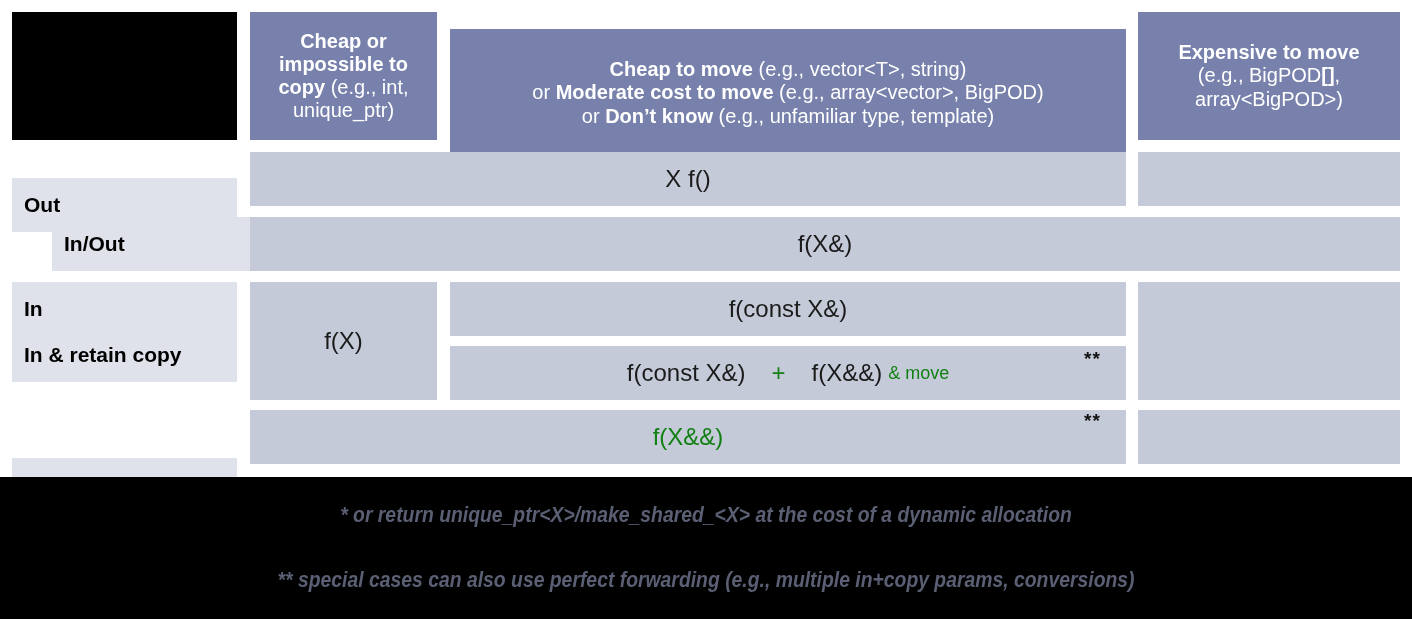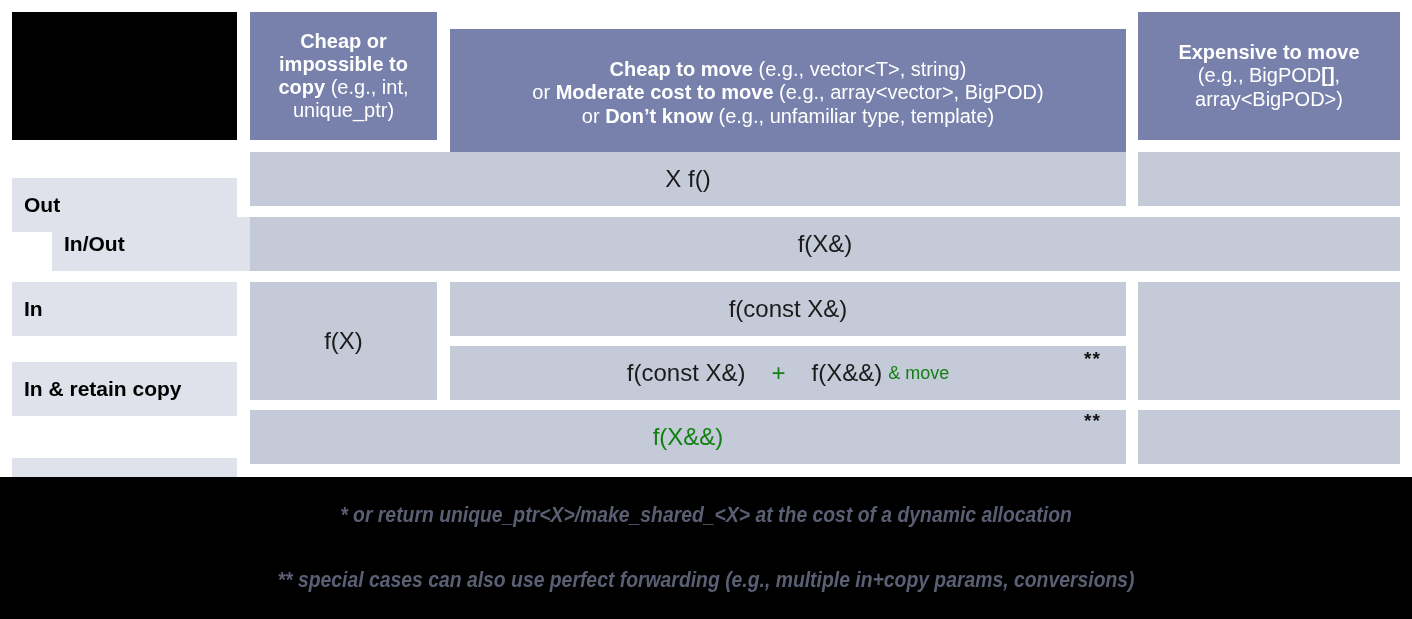--- a/index.html
+++ b/index.html
@@ -165,21 +165,21 @@
     </div>
 
     <div class="cell rowlab" style="left:12px; top:217px; width:225px; height:54px;margin-left:40px;">
       <span>In/Out</span>
     </div>
 
     <div class="cell rowlab" style="left:12px; top:282px; width:225px; height:54px;">
       <span>In</span>
     </div>
 
-    <div class="cell rowlab" style="left:12px; top:362px; width:225px; height:54px;">
+    <div class="cell rowlab" style="left:12px; top:328px; width:225px; height:54px;">
       <span>In &amp; retain copy</span>
     </div>
 
     <div class="cell rowlab green" style="left:12px; top:410px; width:225px; height:54px;margin-top:48px;">
       <span>In &amp; move from</span>
     </div>
 
     <div class="cell body-cell" style="left:250px; top:152px; width:876px; height:54px;align-items:center;">
       <span>X f()</span>
     </div>

